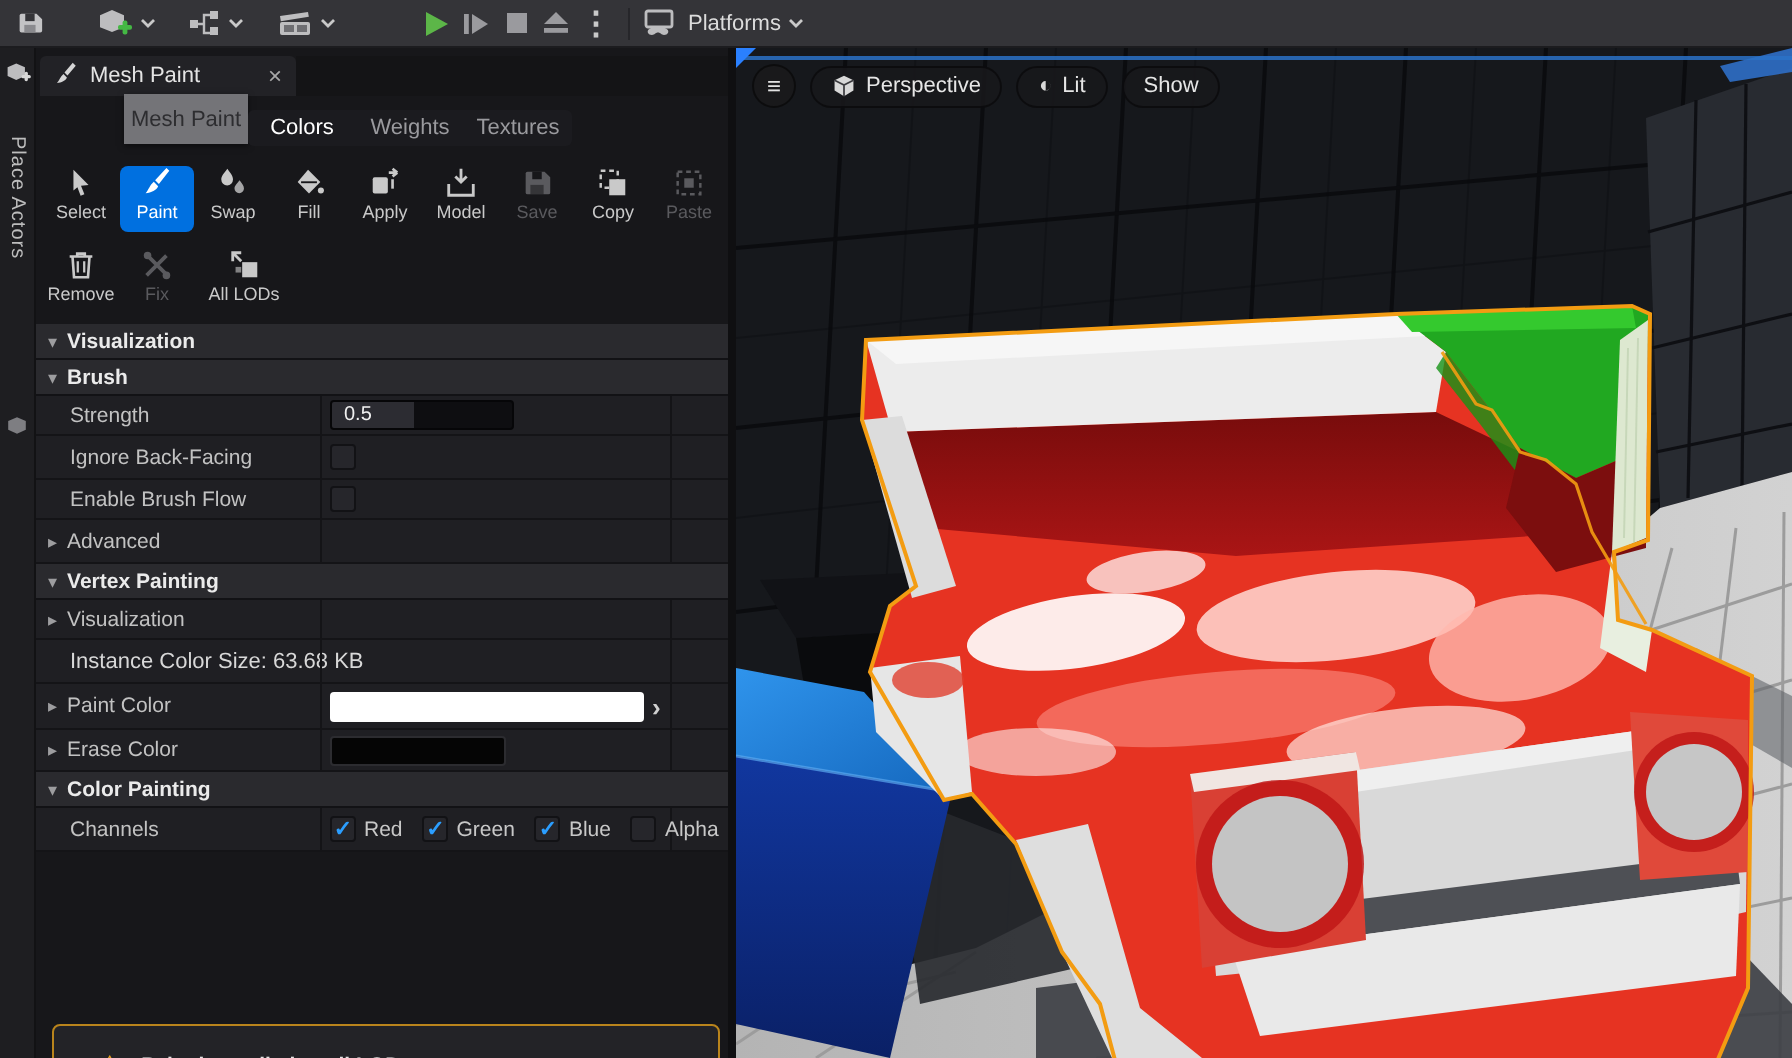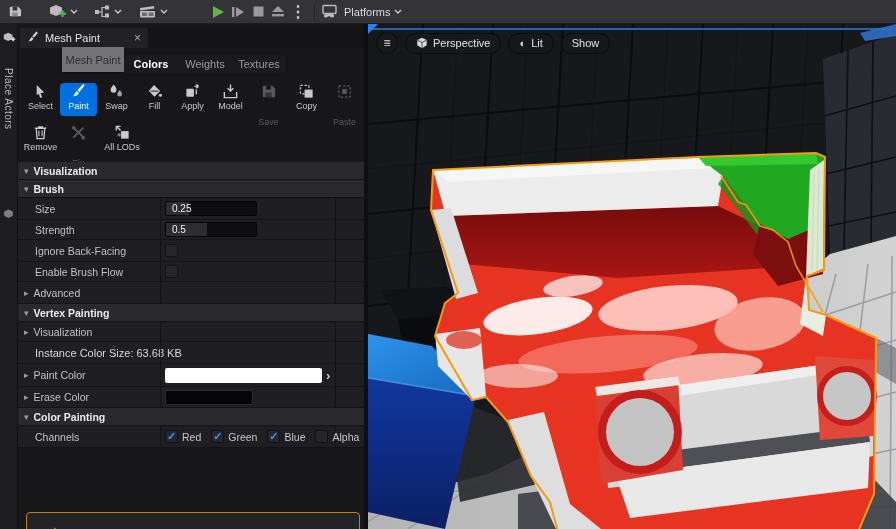--- a/index.html
+++ b/index.html
@@ -22,27 +22,27 @@
   .lstrip .sicon{position:absolute;left:2px;color:#c9c9c9;}
 
   
   .panel{position:absolute;left:18px;top:24px;width:350px;height:505px;background:#17171a;overflow:hidden;}
   .ptab{position:absolute;left:2px;top:4px;width:128px;height:20px;background:#222226;border-radius:3px 3px 0 0;display:flex;align-items:center;gap:6px;padding:0 7px;color:#e4e4e4;font-size:11px;}
   .ptab .close{margin-left:auto;color:#a8a8a8;font-size:12px;line-height:1;}
   .tabrest{position:absolute;left:130px;top:4px;right:0;height:20px;background:#141416;}
   .modechip{position:absolute;left:44px;top:23px;width:62px;height:25px;background:#747478;color:#2d2d30;font-size:11px;display:flex;align-items:center;justify-content:center;box-shadow:0 1px 3px rgba(0,0,0,.5);}
   .subtabs{position:absolute;left:106px;top:31px;width:162px;height:18px;background:#1b1b1f;border-radius:3px;display:flex;align-items:center;}
   .subtab{flex:1;text-align:center;font-size:11px;color:#9a9a9e;}
-  .subtab.active{color:#ffffff;font-weight:bold;}
+  .subtab.active{color:#ffffff;font-weight:normal;}
 
   .tools{position:absolute;left:4px;top:56px;width:342px;height:82px;}
   .tool{position:absolute;width:37px;height:33px;display:flex;flex-direction:column;align-items:center;justify-content:flex-start;color:#c9c9c9;}
   .tool .tlabel{font-size:9px;margin-top:1px;white-space:nowrap;}
   .tool.active{background:#0070e0;border-radius:4px;color:#ffffff;}
-  .tool.disabled{color:#5a5a5e;gap:16px;}
+  .tool.disabled{color:#5a5a5e;}
   .tool svg{flex:0 0 auto;}
 
   .props{position:absolute;left:0;top:138px;width:350px;}
   .hdr{position:relative;background:#2a2a2e;border-bottom:1px solid #121215;display:flex;align-items:center;padding-left:6px;gap:5px;}
   .hdr .htxt{font-size:10.5px;font-weight:bold;color:#ebebeb;}
   .tri{color:#9d9d9f;font-size:9px;}
   .row{position:relative;background:#1f1f23;border-bottom:1px solid #141417;display:flex;align-items:center;}
   .row .lbl{font-size:10.5px;color:#c2c2c2;padding-left:17px;}
   .row .lbl.witharrow{padding-left:6px;display:flex;gap:5px;align-items:center;}
   .row .val{position:absolute;left:147px;display:flex;align-items:center;}
@@ -290,29 +290,20 @@
 
     <div class="props">
       <div class="hdr" style="height:18px">
         <span class="tri">▾</span>
         <span class="htxt">Visualization</span>
       </div>
       <div class="hdr" style="height:18px">
         <span class="tri">▾</span>
         <span class="htxt">Brush</span>
       </div>
-      <div class="row" style="height:22px">
-        <span class="lbl">Size</span>
-        <span class="val">
-            <span class="spin">
-              <span class="fill" style="width:25%"></span>
-              <span class="num">0.25</span>
-            </span>
-          </span>
-      </div>
       <div class="row" style="height:20px">
         <span class="lbl">Strength</span>
         <span class="val">
             <span class="spin">
               <span class="fill" style="width:45%"></span>
               <span class="num">0.5</span>
             </span>
           </span>
       </div>
       <div class="row" style="height:22px">

